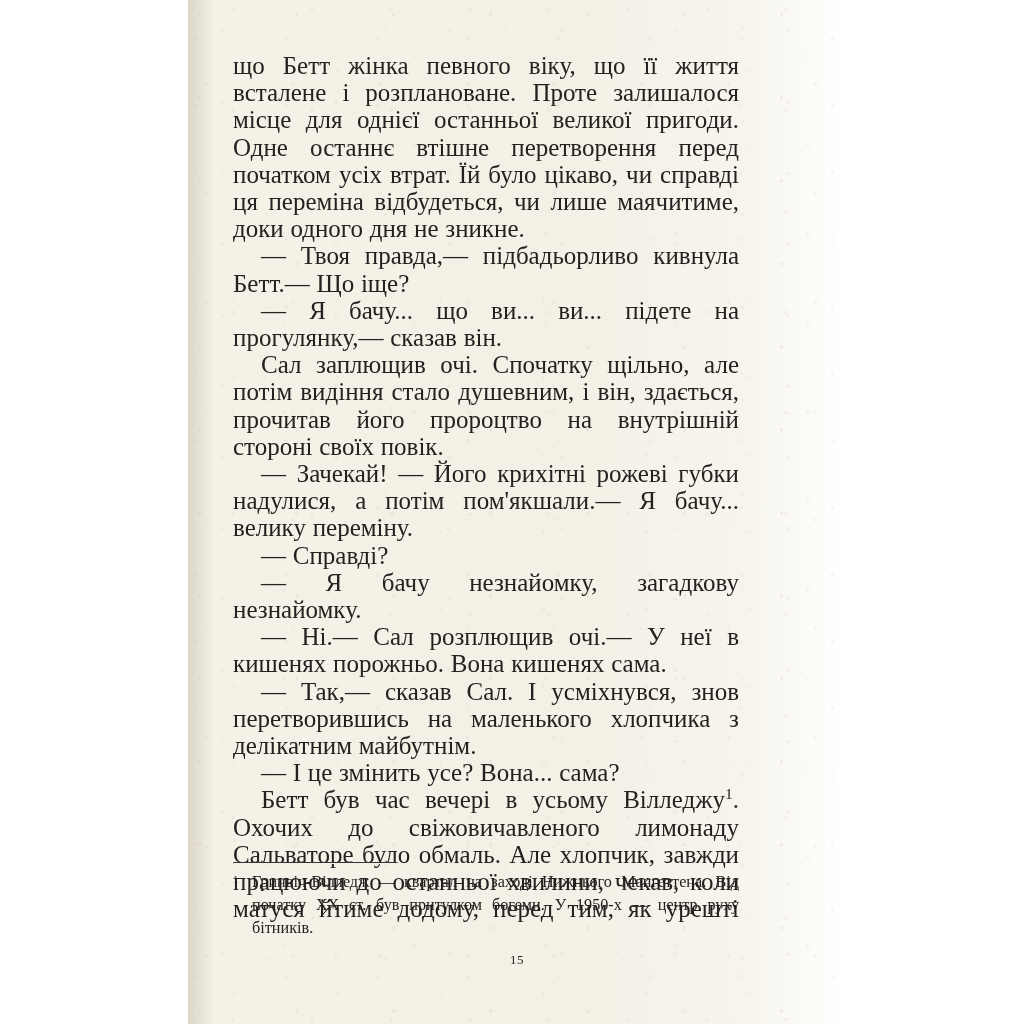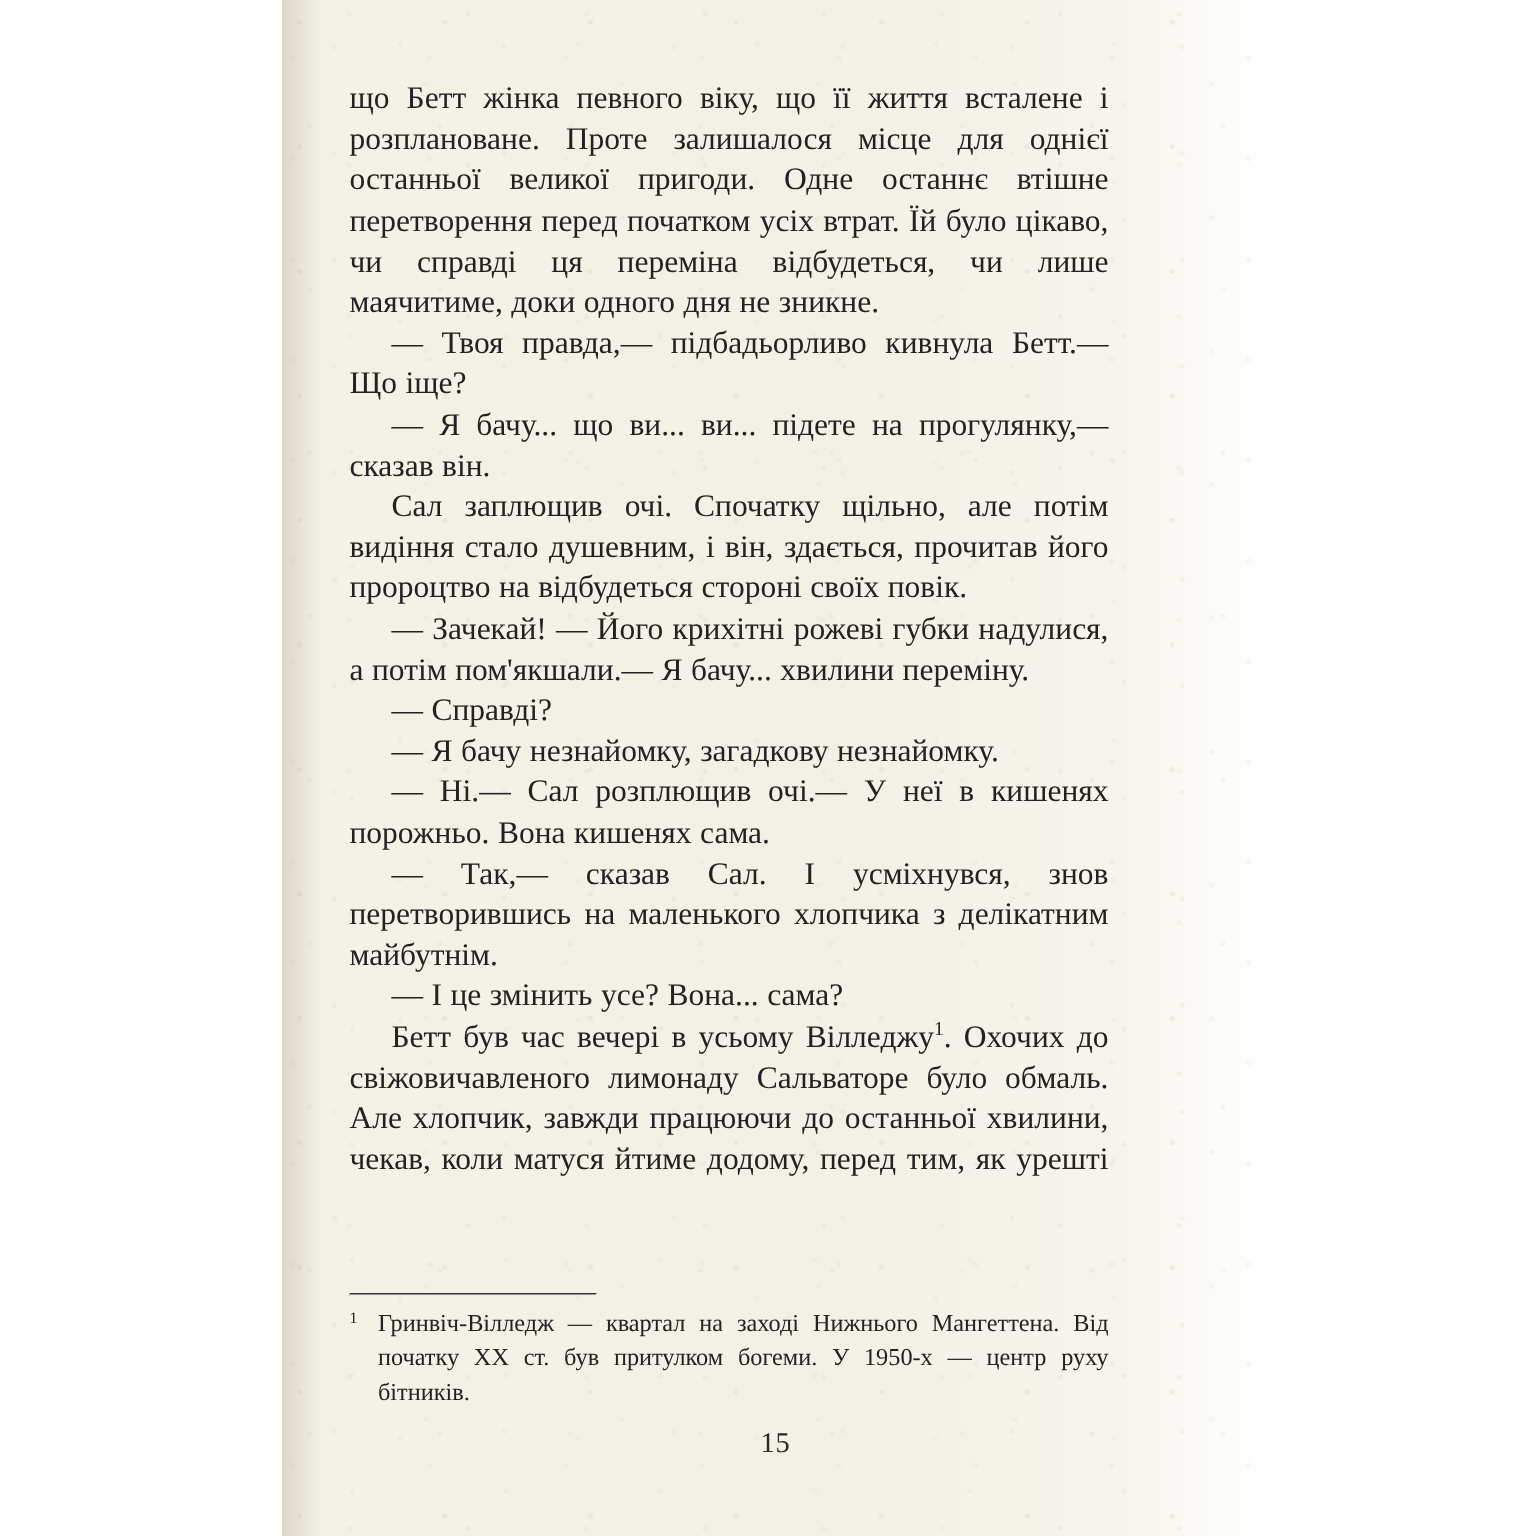--- a/index.html
+++ b/index.html
@@ -60,21 +60,21 @@
 
   
   #text-column {
     position: absolute;
     left: 45px;          
     top: 52px;
     width: 506px;
   }
   .body-par {
     margin: 0;
-    font-size: 21px;
+    font-size: 25px;
     line-height: 27.2px;
     color: #242221;
     text-align: justify;
     text-indent: 28px;
     -webkit-hyphens: none;
     hyphens: none;
     word-spacing: .02em;
   }
   .body-par.flush { text-indent: 0; }
   .body-par.last-line-stretch { text-align-last: justify; }
@@ -116,40 +116,40 @@
     color: #242221;
   }
 
   
   #page-folio {
     position: absolute;
     left: 0;
     top: 952px;
     width: 658px;
     text-align: center;
-    font-size: 19px;
+    font-size: 13px;
     color: #2b2825;
     letter-spacing: .5px;
   }
 </style>
 </head>
 <body>
 
 <div id="page-sheet">
 
   <div id="paper-grain"></div>
   <div id="gutter-shadow"></div>
 
   <div id="text-column">
 
     <p class="body-par flush">що Бетт жінка певного віку, що її життя всталене і розплановане. Проте залишалося місце для однієї останньої великої пригоди. Одне останнє втішне перетворення перед початком усіх втрат. Їй було цікаво, чи справді ця переміна відбудеться, чи лише маячитиме, доки одного дня не зникне.</p>
     <p class="body-par">— Твоя правда,— підбадьорливо кивнула Бетт.— Що іще?</p>
     <p class="body-par">— Я бачу... що ви... ви... підете на прогулянку,— сказав він.</p>
-    <p class="body-par">Сал заплющив очі. Спочатку щільно, але потім видіння стало душевним, і він, здається, прочитав його пророцтво на відбудеться стороні своїх повік.</p>
-    <p class="body-par">— Зачекай! — Його крихітні рожеві губки надулися, а потім пом'якшали.— Я бачу... хвилини переміну.</p>
+    <p class="body-par">Сал заплющив очі. Спочатку щільно, але потім видіння стало душевним, і він, здається, прочитав його пророцтво на внутрішній стороні своїх повік.</p>
+    <p class="body-par">— Зачекай! — Його крихітні рожеві губки надулися, а потім пом'якшали.— Я бачу... велику переміну.</p>
     <p class="body-par">— Справді?</p>
     <p class="body-par">— Я бачу незнайомку, загадкову незнайомку.</p>
     <p class="body-par">— Ні.— Сал розплющив очі.— У неї в кишенях порожньо. Вона кишенях сама.</p>
     <p class="body-par">— Так,— сказав Сал. І усміхнувся, знов перетворившись на маленького хлопчика з делікатним майбутнім.</p>
     <p class="body-par">— І це змінить усе? Вона... сама?</p>
 
     <p class="body-par last-line-stretch"><span>Бетт був час вечері в усьому Вілледжу</span><sup class="fn-ref">1</sup><span>. Охочих до свіжовичавленого лимонаду Сальваторе було обмаль. Але хлопчик, завжди працюючи до останньої хвилини, чекав, коли матуся йтиме додому, перед тим, як урешті</span></p>
 
   </div>
 

